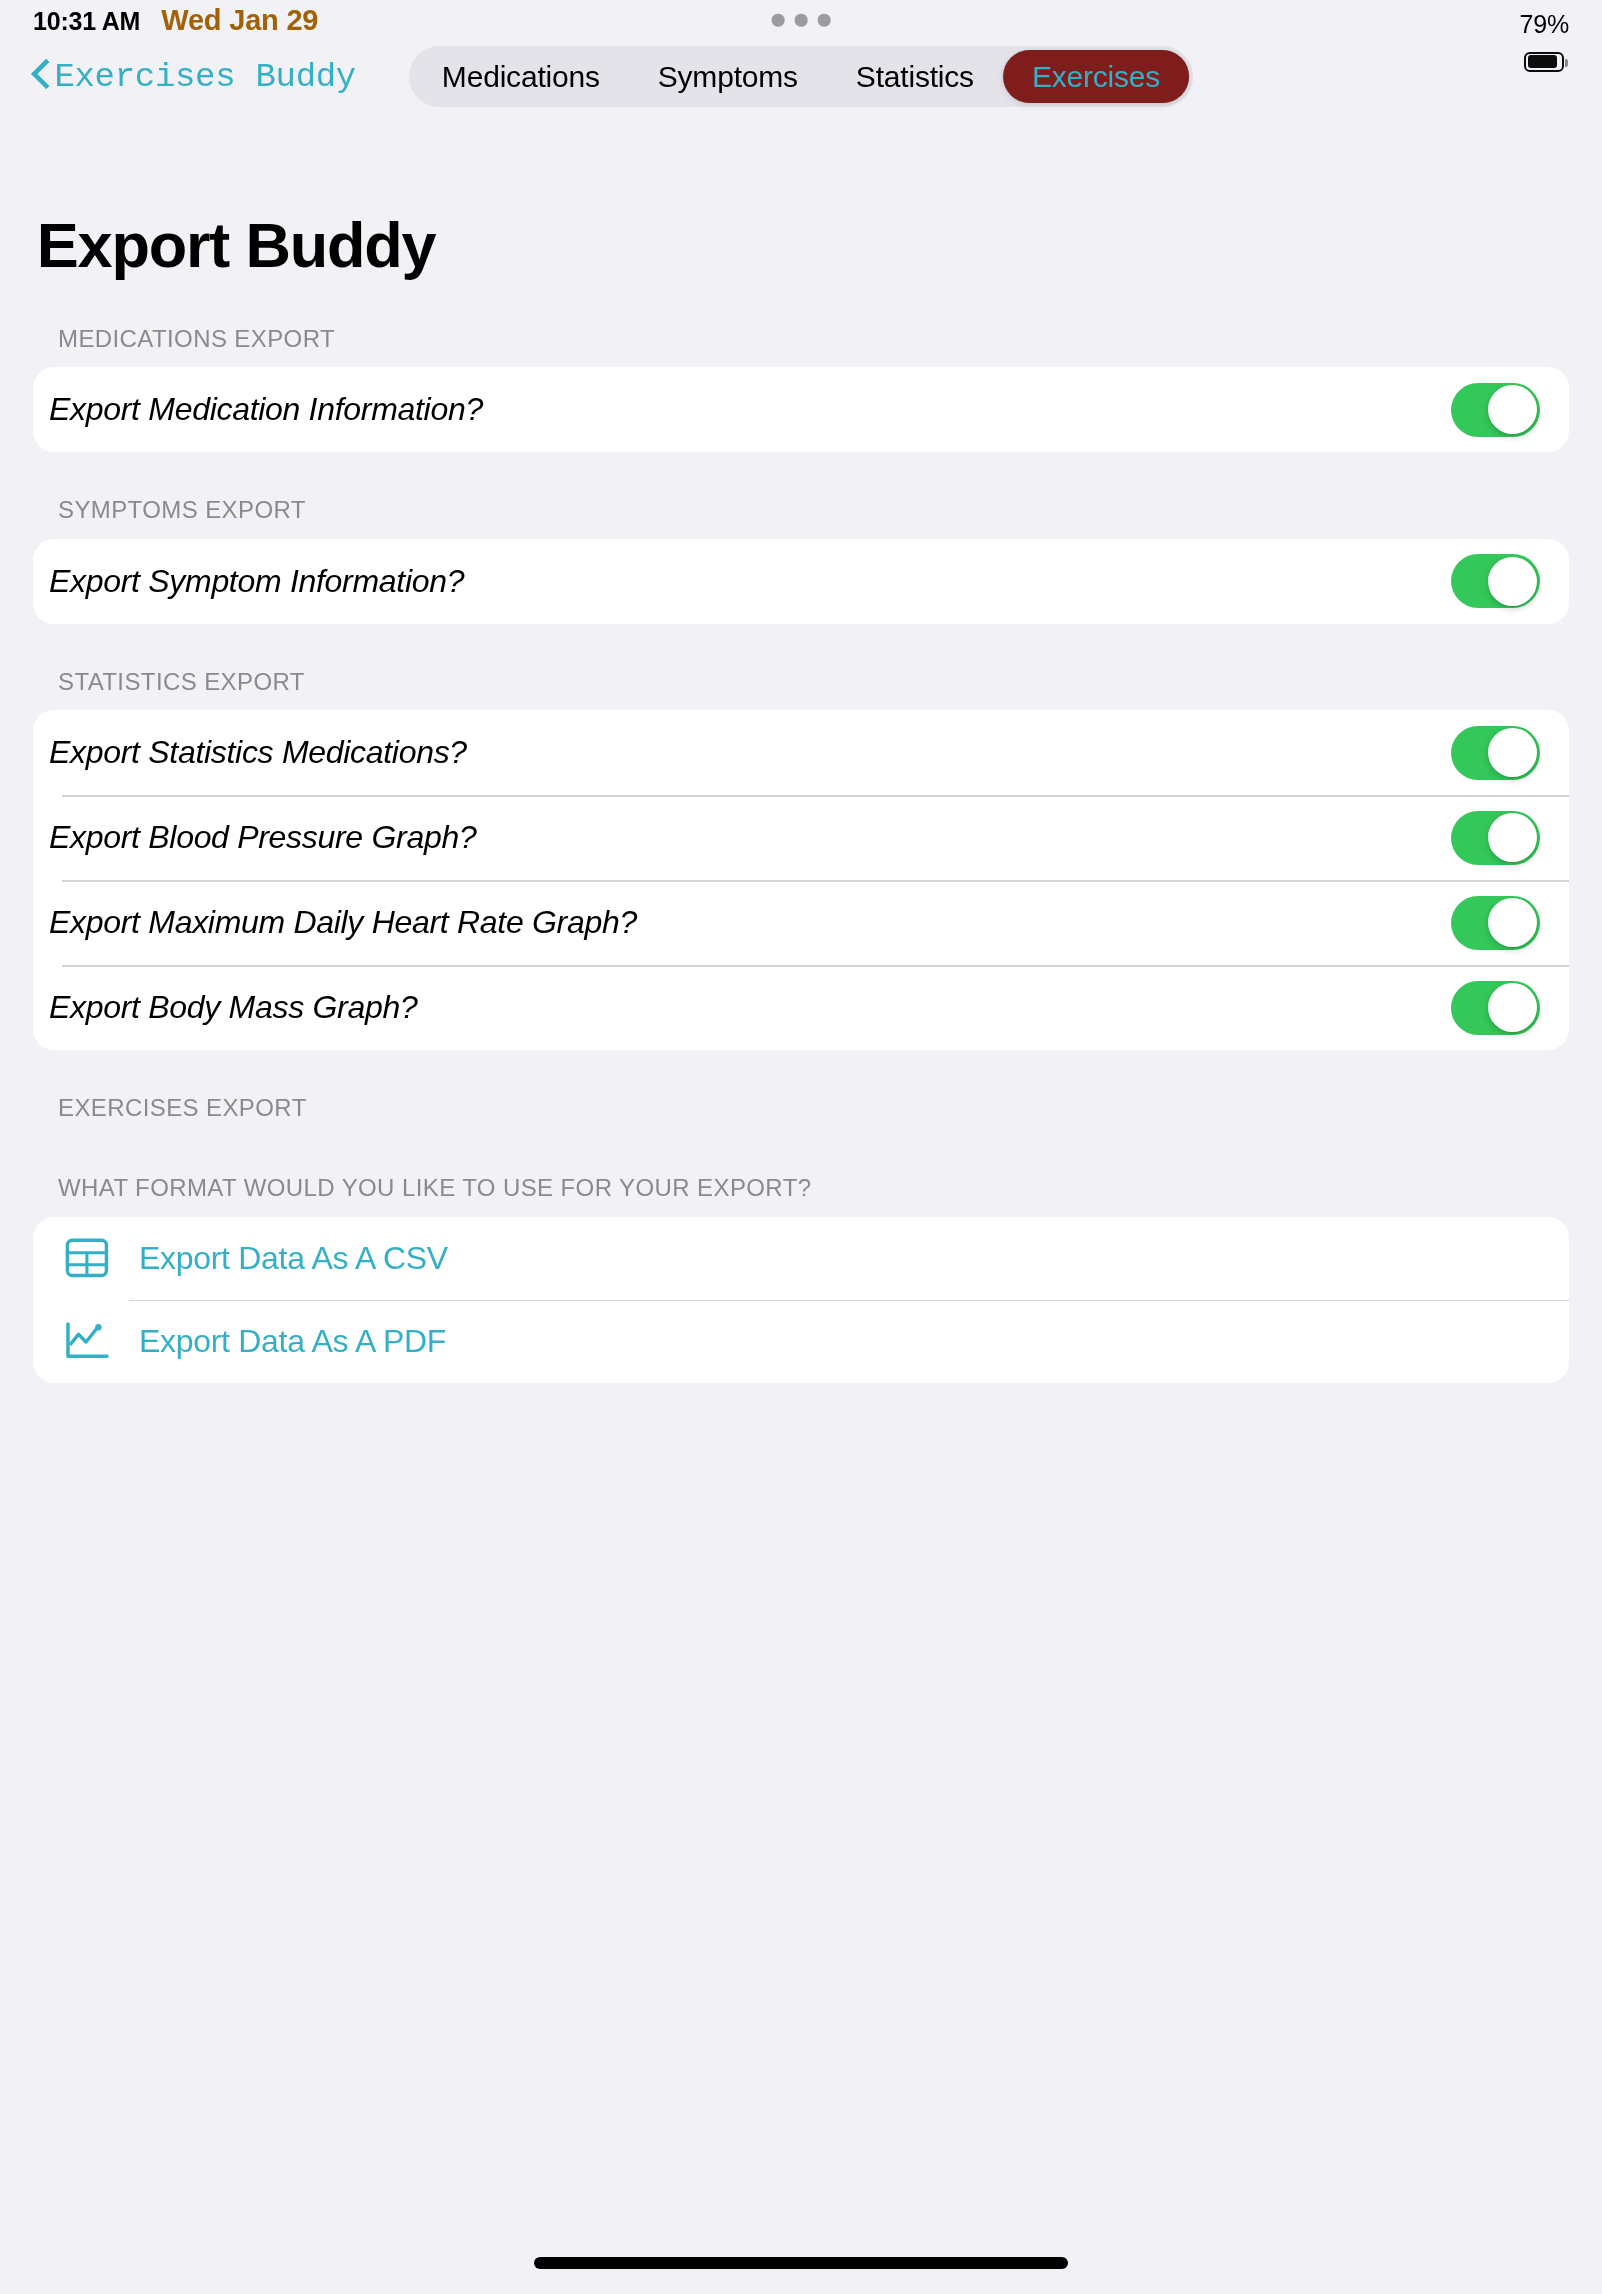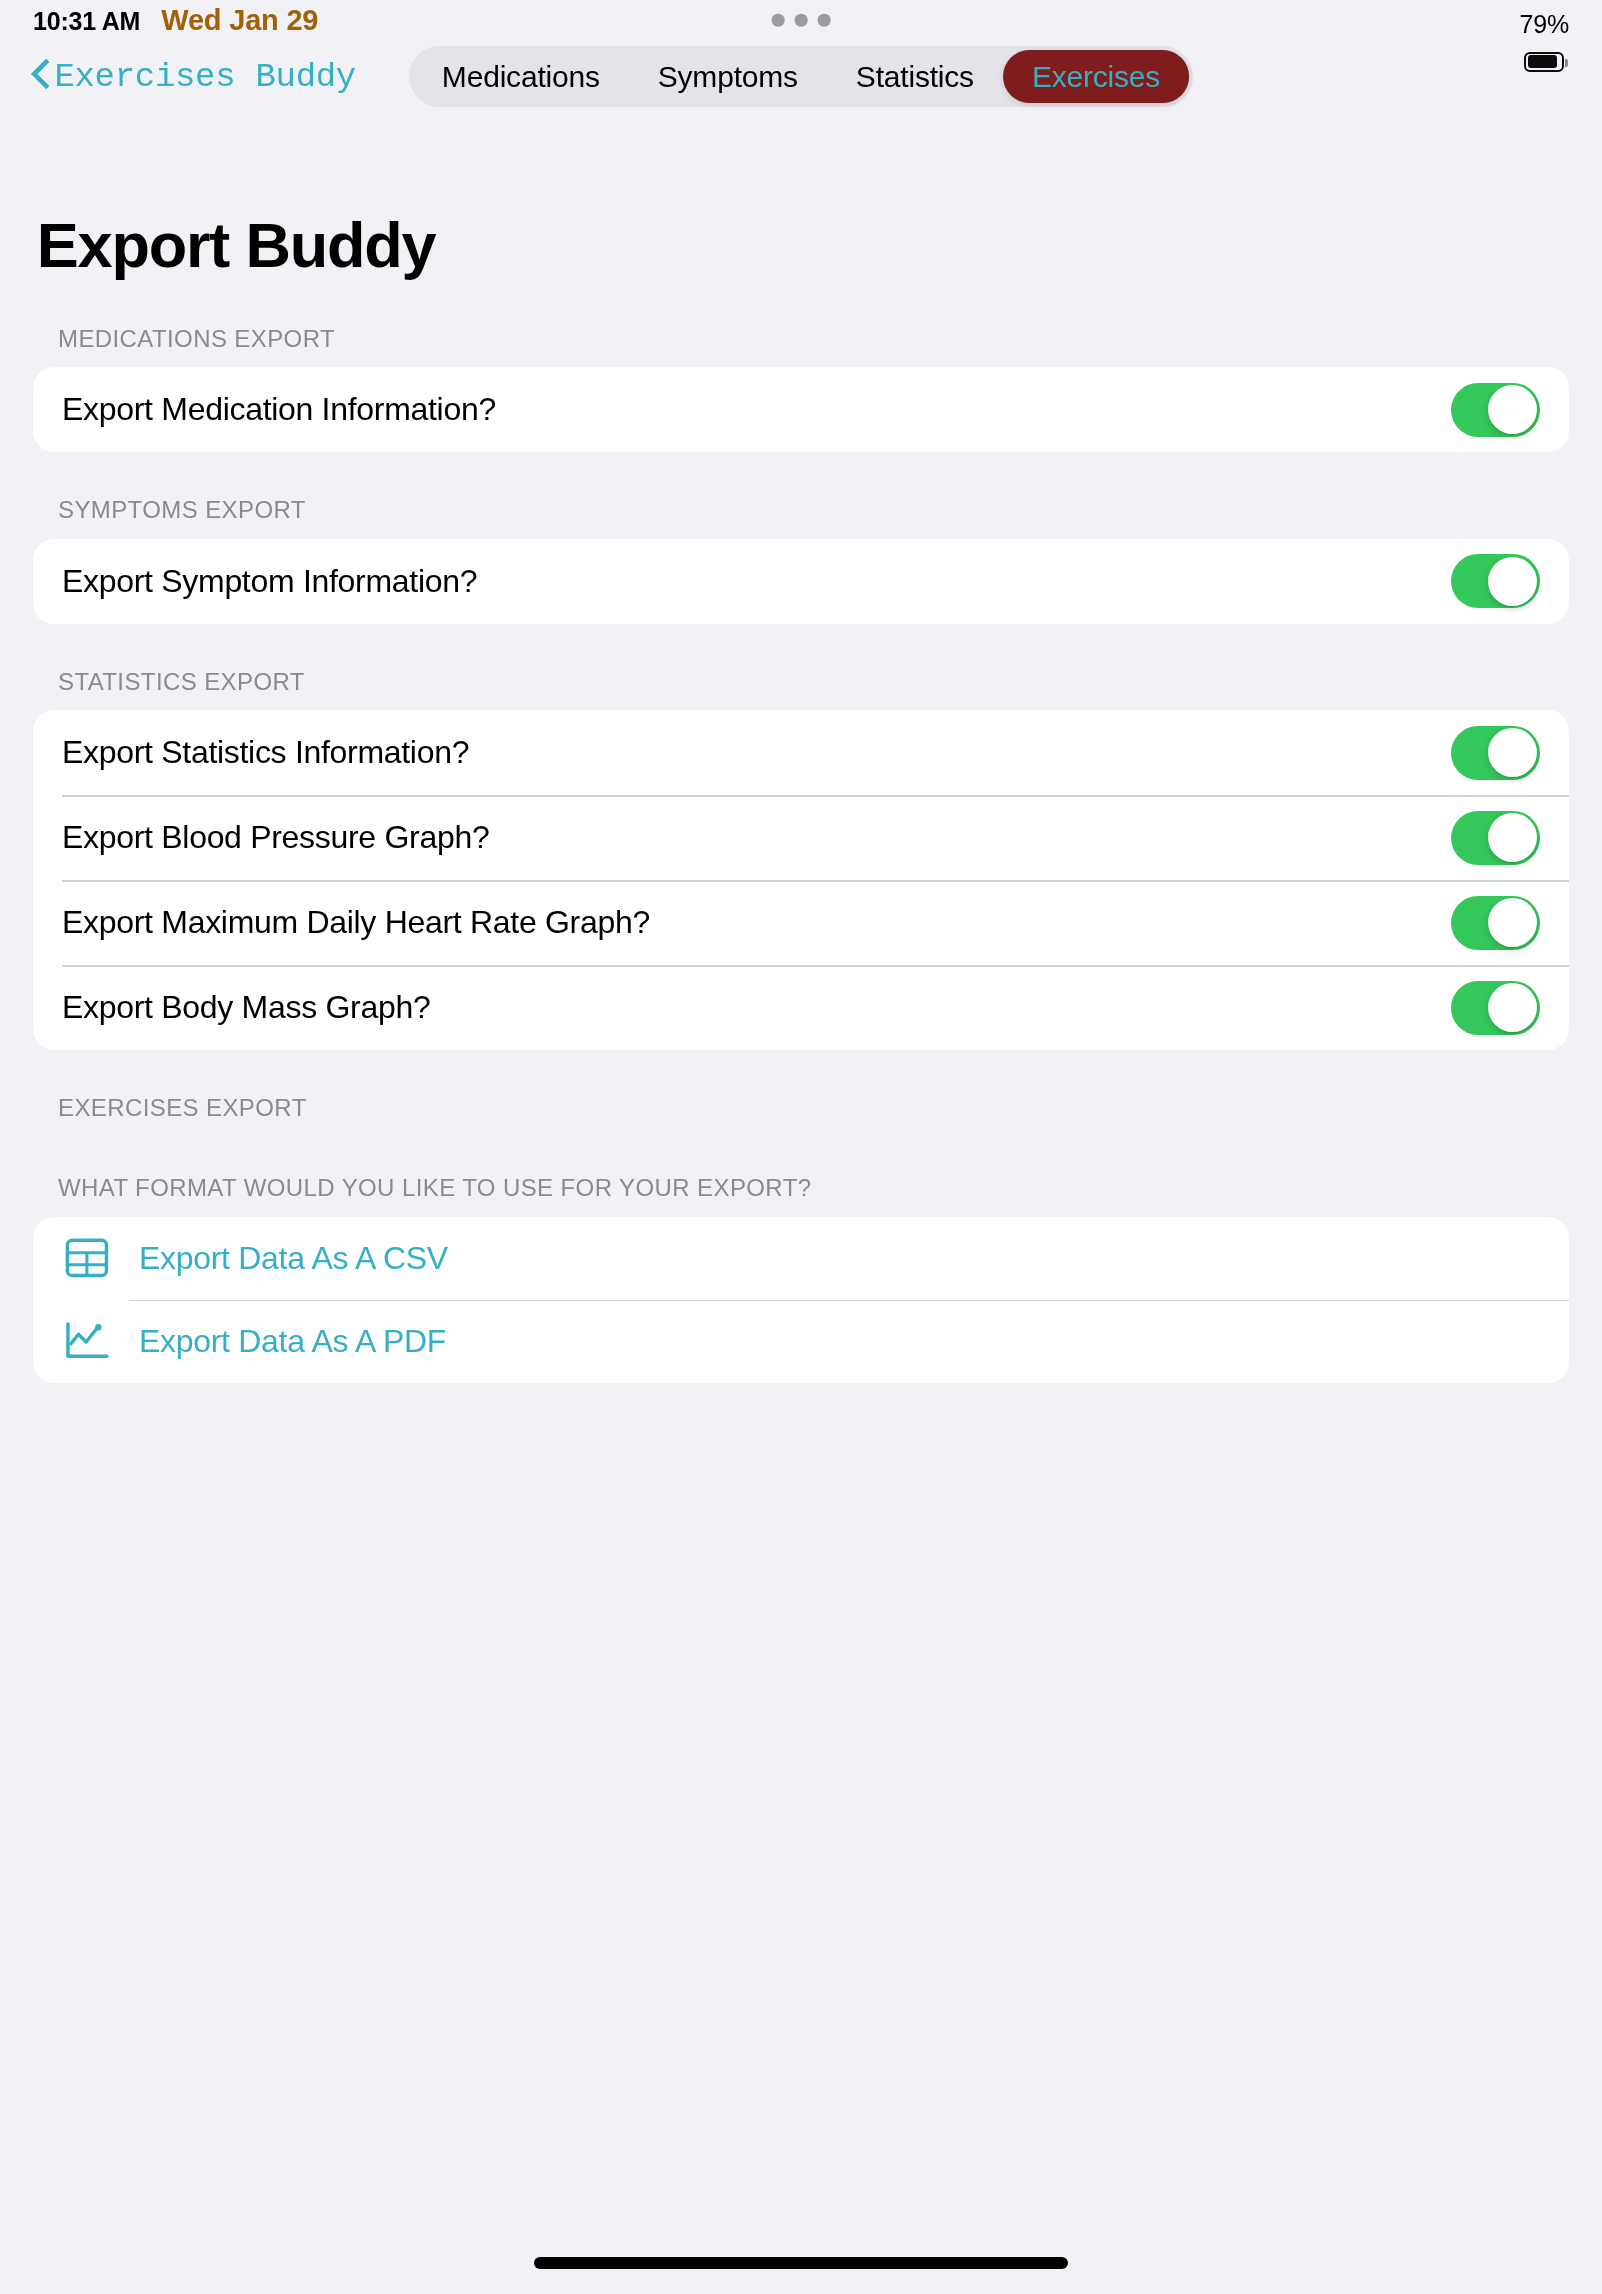--- a/index.html
+++ b/index.html
@@ -195,22 +195,23 @@
   }
   .card {
     background: #FFFFFF;
     border-radius: 21px;
     overflow: hidden;
   }
   .row {
     display: flex;
     align-items: center;
     height: 85px;
-    padding: 0 29px 0 29px;
-    position: relative;
+    padding: 0 29px 0 16px;
+    position: relative;
+    font-style: italic;
   }
   .row + .row::before {
     content: "";
     position: absolute;
     left: 29px;
     right: 0;
     top: 0;
     height: 1.4px;
     background: #D3D3D7;
   }
@@ -369,21 +370,21 @@
             <span class="knob"></span>
           </span>
         </div>
       </div>
     </div>
 
     <div class="section">
       <div class="section-header">STATISTICS EXPORT</div>
       <div class="card">
         <div class="row">
-          <span class="row-label">Export Statistics Information?</span>
+          <span class="row-label">Export Statistics Medications?</span>
           <span class="toggle on">
             <span class="knob"></span>
           </span>
         </div>
         <div class="row">
           <span class="row-label">Export Blood Pressure Graph?</span>
           <span class="toggle on">
             <span class="knob"></span>
           </span>
         </div>

